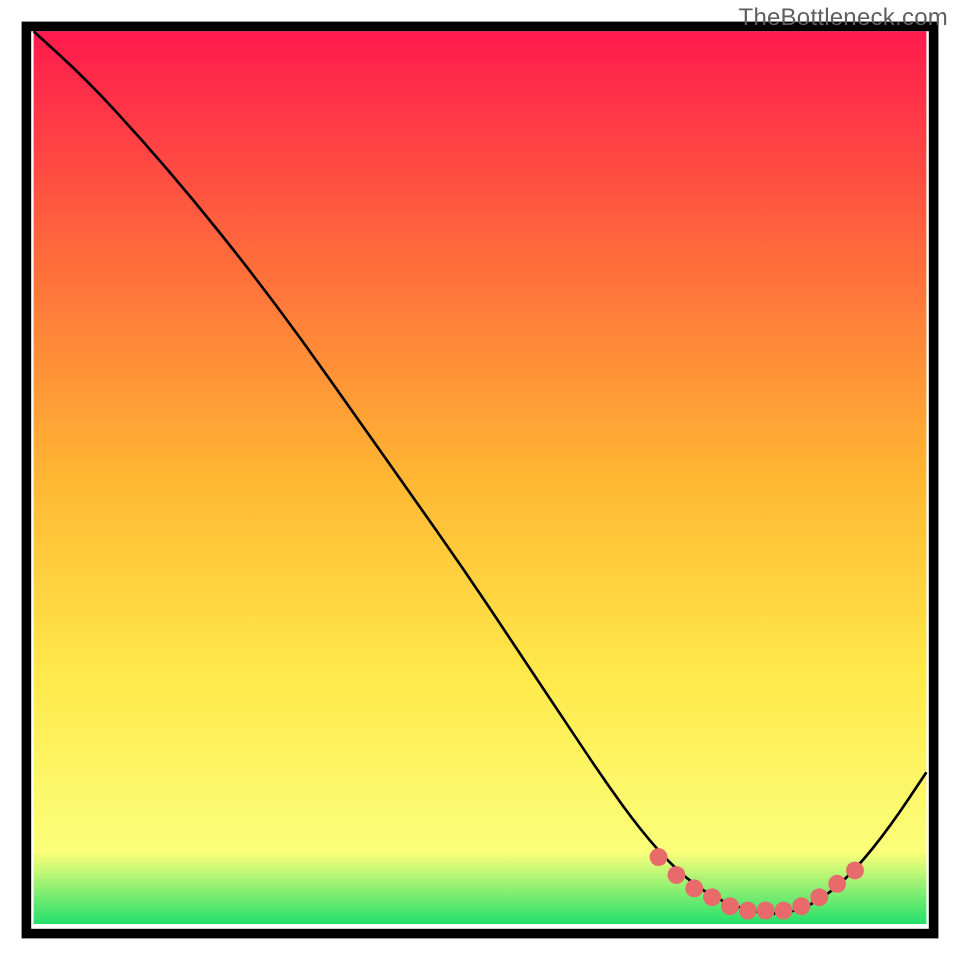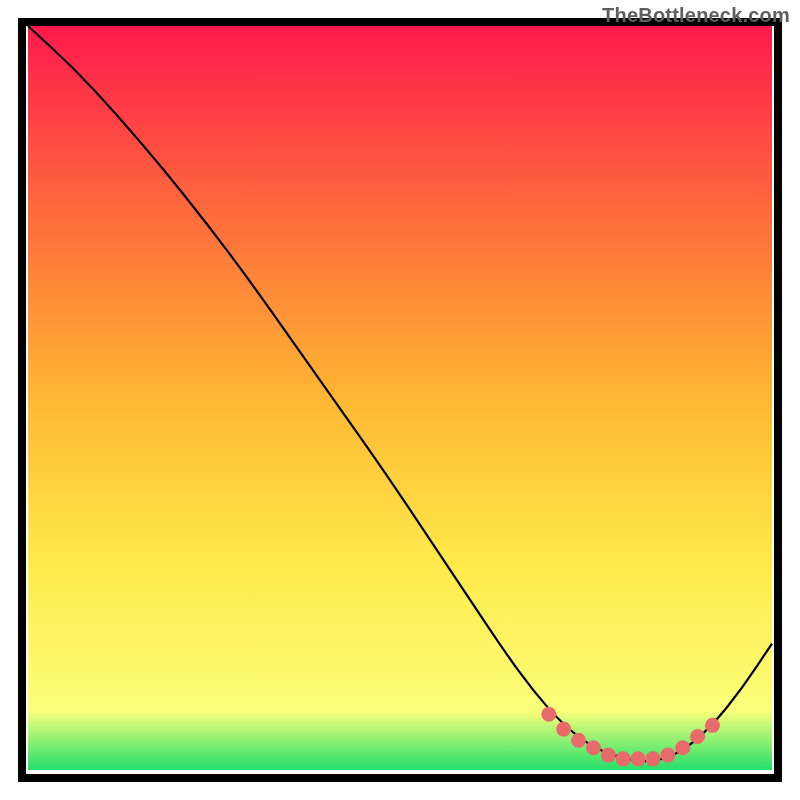--- a/index.html
+++ b/index.html
@@ -1,21 +1,20 @@
 <!DOCTYPE html>
 <html><head>
 <meta charset="utf-8">
 <style>
   * { margin: 0; padding: 0; box-sizing: border-box; }
   html, body { width: 800px; height: 800px; overflow: hidden; background: #fff; }
   .chart-wrap {
     position: relative;
     width: 800px;
     height: 569px;
-    font-weight: bold;
   }
   .watermark {
     position: absolute;
     top: 4px;
     right: 10px;
     font-family: Arial, Helvetica, sans-serif;
     font-size: 20px;
     color: #5f5f5f;
     letter-spacing: 0.2px;
     z-index: 5;

